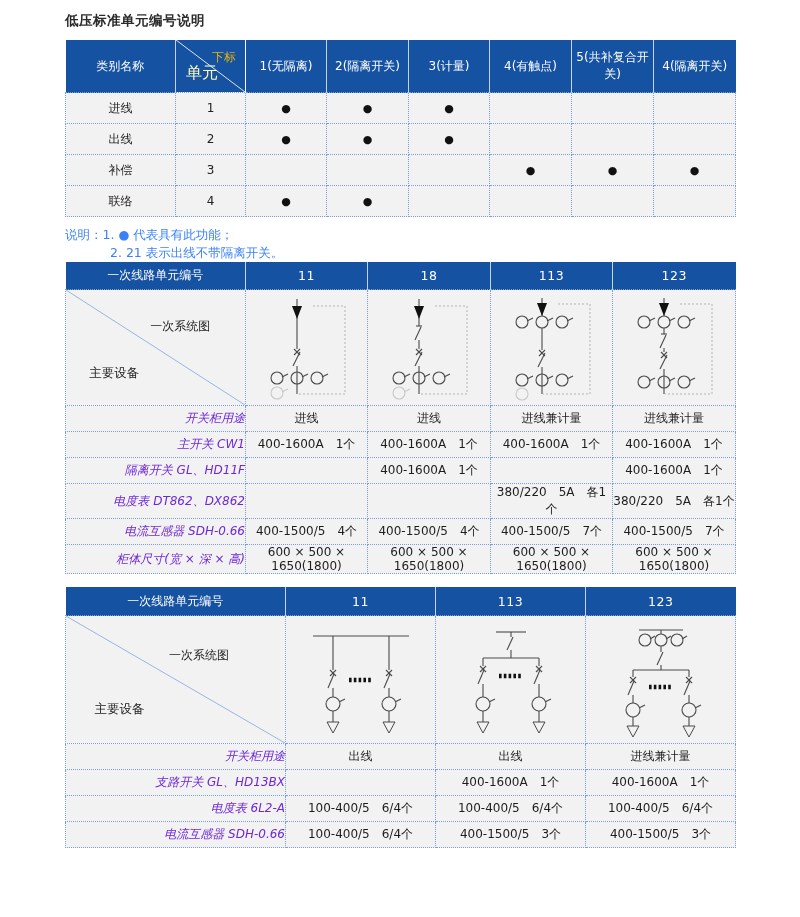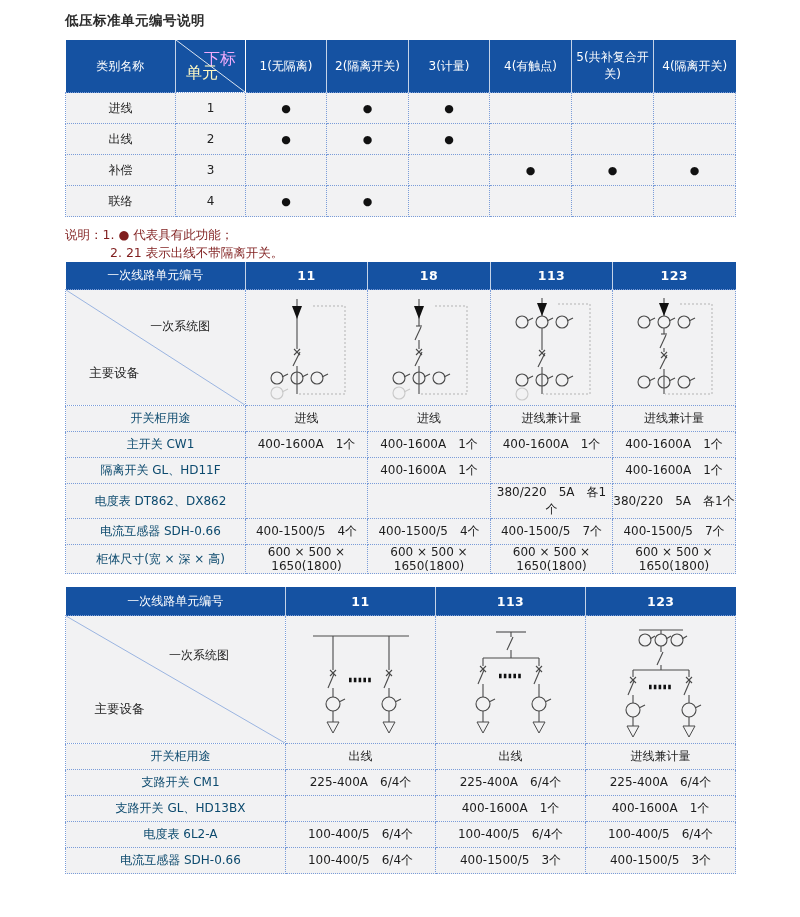--- a/index.html
+++ b/index.html
@@ -19,59 +19,59 @@
   table{border-collapse:collapse;table-layout:fixed;width:670px;}
   td,th{padding:0;vertical-align:middle;font-weight:normal;}
 
   
   .hd{
     background:#1552a2;color:#fff;text-align:center;
     font-size:12px;font-weight:500;
     border-left:1px solid rgba(255,255,255,.75);
   }
   .hd:first-child{border-left:none;}
-  .hd.num{font-weight:bold;font-size:12.5px;letter-spacing:.5px;}
+  .hd.num{font-weight:normal;font-size:12.5px;letter-spacing:.5px;}
 
   
   .t1 .hd{height:52px;}
   .t1 td{
     height:30px;background:#f2f2f3;text-align:center;font-size:12px;
     border:1px dotted #7a9cd8;
   }
   .t1{border-bottom:1px dotted #7a9cd8;}
   .t1 .dot{font-size:11px;color:#111;}
 
   
   .diag-cell{position:relative;overflow:hidden;}
   .diag-line{position:absolute;inset:0;width:100%;height:100%;}
   .diag-line line{stroke:rgba(255,255,255,.85);stroke-width:1;vector-effect:non-scaling-stroke;}
-  .diag-top{position:absolute;top:9px;right:9px;font-size:16px;color:#f0abfc;}
+  .diag-top{position:absolute;top:9px;right:9px;font-size:12px;color:#eab308;}
   .diag-bottom{position:absolute;bottom:8px;left:10px;font-size:16px;color:#fef9c3;}
 
   
   .mt .hd{height:27px;margin-left:35px;}
   .mt td{
     background:#f2f2f3;font-size:12px;
     border:1px dotted #7a9cd8;
   }
   .mt{border-bottom:1px dotted #7a9cd8;}
-  .mt td.lbl{text-align:center;padding-left:10px;height:25px;color:#0c4a6e;}
+  .mt td.lbl{text-align:right;padding-left:10px;height:25px;color:#6d28d9;font-style:italic;}
   .mt td.val{text-align:center;height:25px;color:#1d1d1d;}
   .mt td.diagram{height:115px;text-align:center;}
   .t3 td.diagram{height:127px;}
   .t3 .hd{height:28px;}
 
   
   .mt .scheme-cell{position:relative;overflow:hidden;}
   .mt .scheme-cell .diag-line line{stroke:#9ab4e0;}
   .scheme-top{position:absolute;top:24%;left:47%;font-size:12px;font-weight:500;color:#222;white-space:nowrap;}
   .scheme-bottom{position:absolute;bottom:20%;left:13%;font-size:12.5px;font-weight:500;color:#222;white-space:nowrap;margin-top:40px;}
 
   
-  .notes{margin:9px 0 0 0;font-size:12.5px;line-height:1.45;color:#7f1d1d;}
+  .notes{margin:9px 0 0 0;font-size:12.5px;line-height:1.45;color:#3b82f6;}
   .notes .l2{margin-left:3.6em;}
 
   
   .cir{display:inline-block;vertical-align:middle;}
   .cir line,.cir path,.cir circle,.cir polyline{stroke:#4a4a4a;stroke-width:1.1;fill:none;}
   .cir .fillhead{fill:#111;stroke:none;}
   .cir .dash{stroke:#b3b3b3;stroke-dasharray:2 2;stroke-width:1;}
   .cir .faded{stroke:#c9c9c9;}
   .cir .dots{stroke:#111;stroke-width:4.5;stroke-dasharray:2.6 2.2;}
   .cir .open{fill:none;stroke:#4a4a4a;}
@@ -435,26 +435,20 @@
         </svg>
       </td>
     </tr>
     <tr>
       <td class="lbl">开关柜用途</td>
       <td class="val">出线</td>
       <td class="val">出线</td>
       <td class="val">进线兼计量</td>
     </tr>
     <tr>
-      <td class="lbl">支路开关 CM1</td>
-      <td class="val">225-400A　6/4个</td>
-      <td class="val">225-400A　6/4个</td>
-      <td class="val">225-400A　6/4个</td>
-    </tr>
-    <tr>
       <td class="lbl">支路开关 GL、HD13BX</td>
       <td class="val"></td>
       <td class="val">400-1600A　1个</td>
       <td class="val">400-1600A　1个</td>
     </tr>
     <tr>
       <td class="lbl">电度表 6L2-A</td>
       <td class="val">100-400/5　6/4个</td>
       <td class="val">100-400/5　6/4个</td>
       <td class="val">100-400/5　6/4个</td>

